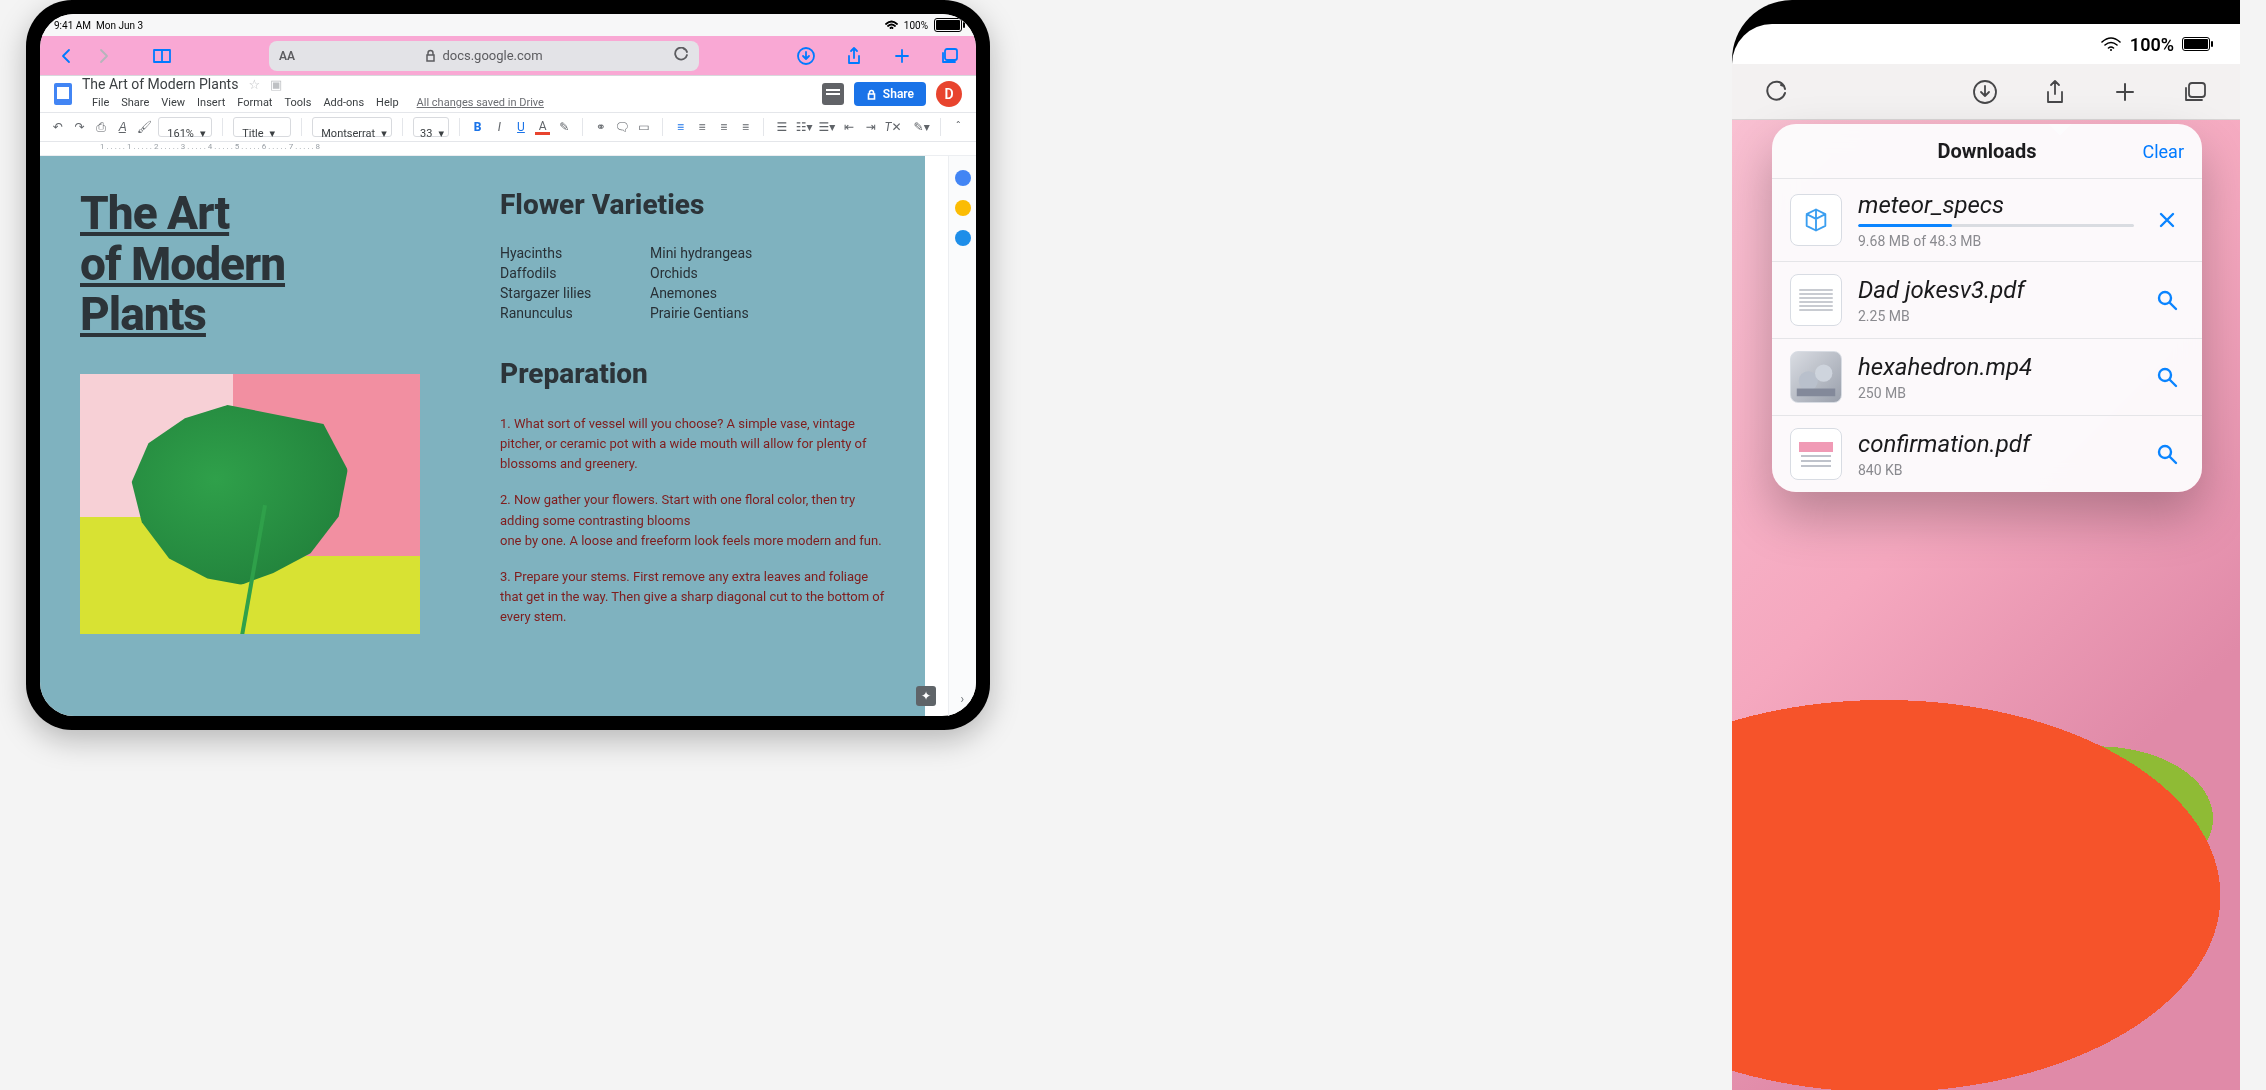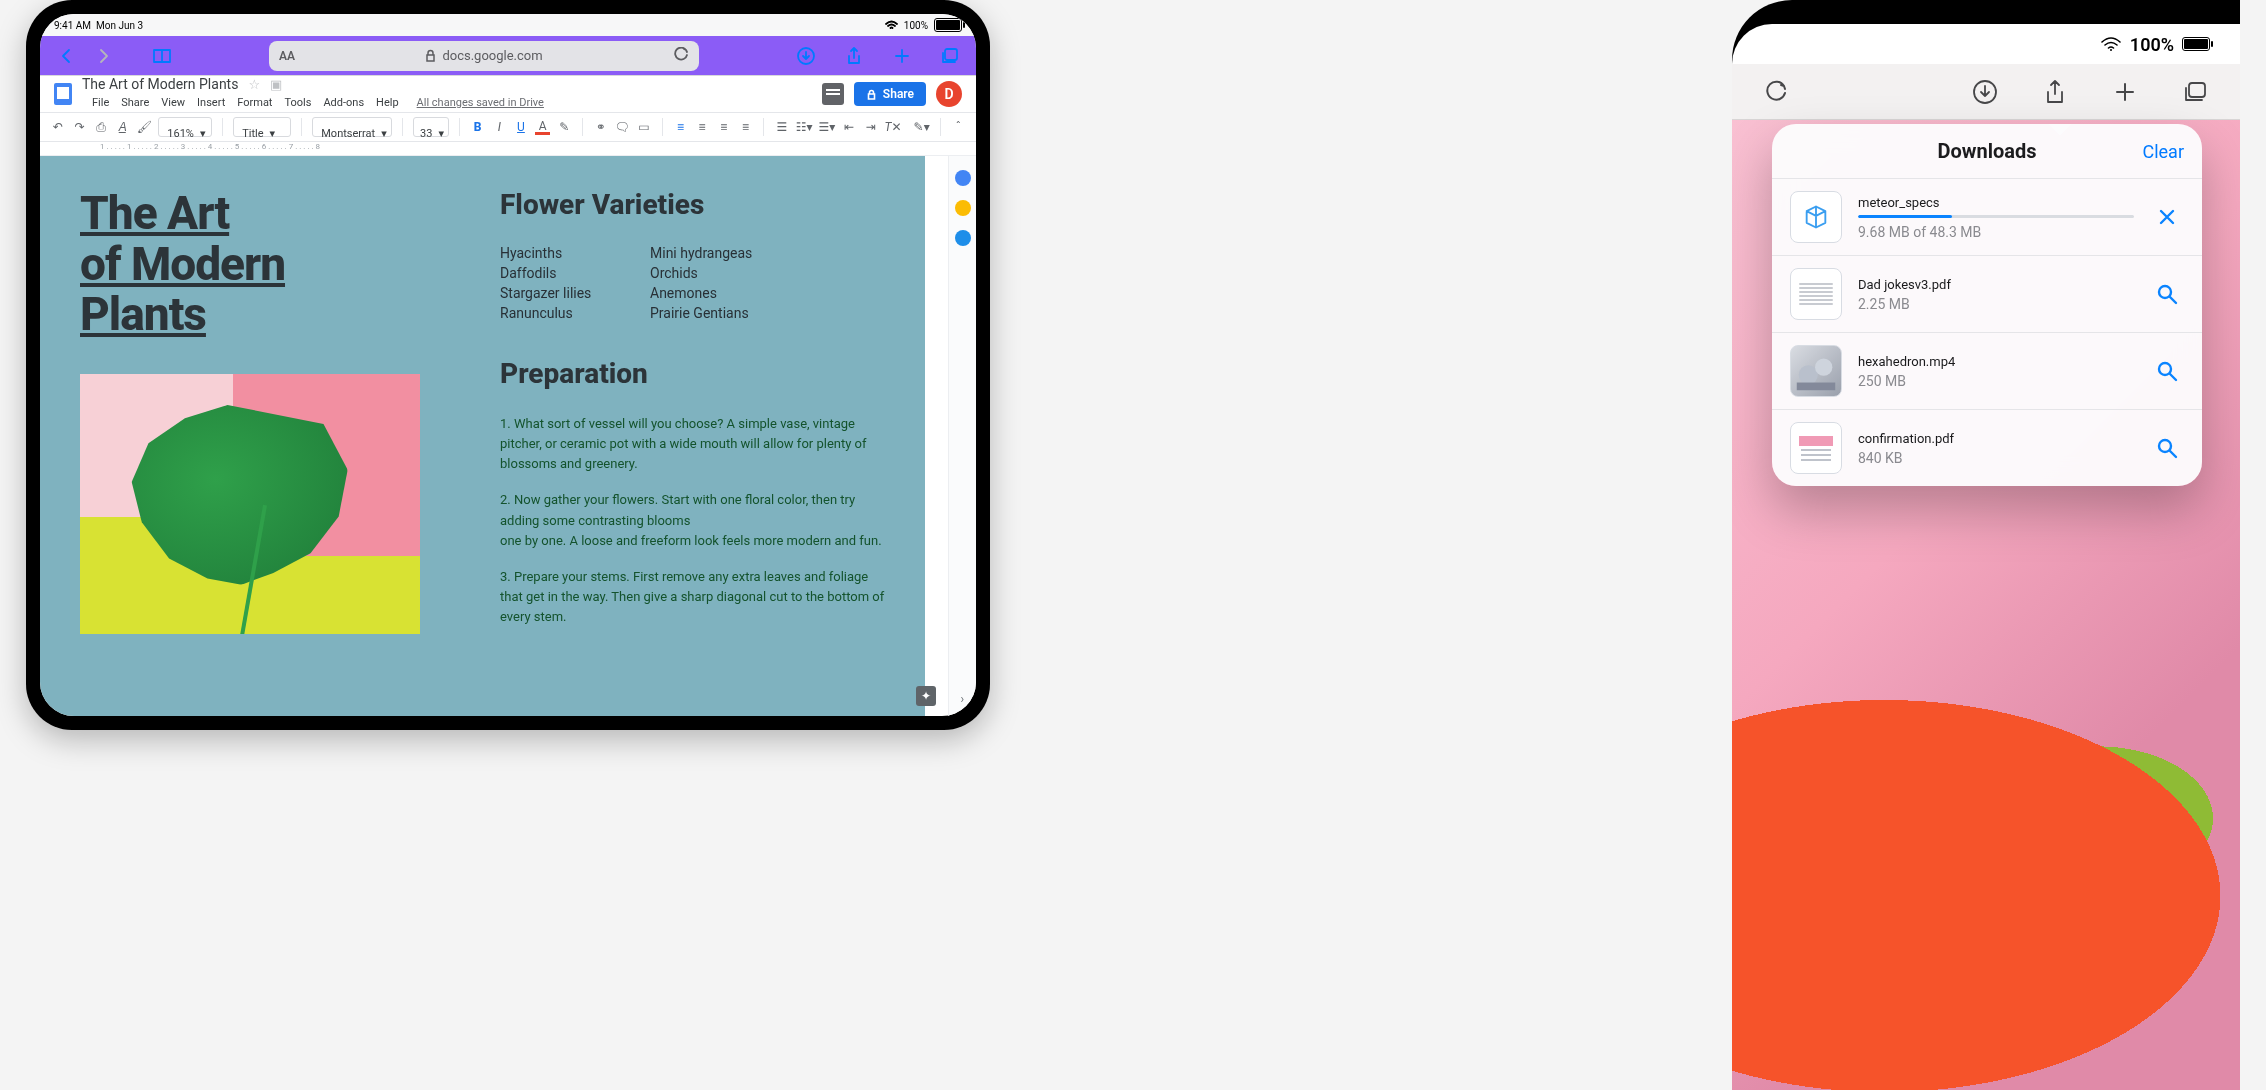--- a/index.html
+++ b/index.html
@@ -2,21 +2,21 @@
 <html><head>
 <meta charset="utf-8">
 <style>
   *{box-sizing:border-box;margin:0;padding:0;font-family:-apple-system,BlinkMacSystemFont,"Segoe UI",Roboto,Arial,sans-serif;}
   body{background:#f4f4f4;width:2266px;height:1090px;position:relative;overflow:hidden;}
   
   .ipad-left{position:absolute;left:26px;top:0;width:964px;height:730px;border-radius:46px;background:#000;padding:14px;box-shadow:0 10px 30px rgba(0,0,0,.25);}
   .ipad-left .screen{width:100%;height:100%;background:#fff;border-radius:34px;overflow:hidden;display:flex;flex-direction:column;}
   .statusbar{height:22px;background:#f7f7f8;display:flex;align-items:center;justify-content:space-between;padding:0 14px;font-size:10px;color:#000;}
   .statusbar .right{display:flex;gap:6px;align-items:center;}
-  .safari-chrome{height:40px;background:#8b5cf6;display:flex;align-items:center;gap:14px;padding:0 14px;border-bottom:1px solid #d8d8dc;}
+  .safari-chrome{height:40px;background:#f9a8d4;display:flex;align-items:center;gap:14px;padding:0 14px;border-bottom:1px solid #d8d8dc;}
   .sf-btn{width:24px;height:24px;display:flex;align-items:center;justify-content:center;color:#007aff;}
   .sf-btn.dis{color:#b5b5bb;}
   .url-field{flex:1;max-width:430px;height:30px;background:#e3e3e7;border-radius:8px;display:flex;align-items:center;justify-content:center;gap:6px;color:#5c5c60;font-size:13px;position:relative;margin:0 auto;}
   .url-field .aa{position:absolute;left:10px;font-weight:600;color:#5c5c60;font-size:12px;}
   .url-field .reload{position:absolute;right:10px;}
   .sf-right{display:flex;gap:24px;align-items:center;}
   
   .gdoc-header{height:36px;background:#fff;display:flex;align-items:center;padding:0 14px;gap:10px;border-bottom:0;}
   .gdoc-logo{width:18px;height:22px;background:#4285f4;position:relative;border-radius:2px;}
   .gdoc-logo::after{content:"";position:absolute;top:4px;left:3px;right:3px;height:12px;background:#fff;}
@@ -44,21 +44,21 @@
   .rail1{background:#4285f4;}
   .rail2{background:#fbbc04;}
   .rail3{background:#1e8ee9;}
   
   .canvas{background:#7fb2bf;height:100%;padding:32px 40px;color:#2c3439;display:flex;gap:60px;}
   .col-l{width:360px;}
   .col-r{flex:1;}
   .doc-title{font-size:46px;font-weight:800;text-decoration:underline;line-height:1.1;letter-spacing:-1px;}
   .sec-head{font-size:28px;font-weight:800;color:#2c3439;margin-bottom:24px;}
   .flower-grid{display:grid;grid-template-columns:150px 170px;gap:4px 0;font-size:14px;color:#283036;margin-bottom:36px;}
-  .prep{font-size:13px;line-height:1.55;color:#14532d;}
+  .prep{font-size:13px;line-height:1.55;color:#7f1d1d;}
   .prep p{margin-bottom:16px;}
   .plant-img{width:340px;height:260px;margin-top:34px;background:linear-gradient(180deg,#f7d0d6 0%,#f7d0d6 55%,#d8e233 55%,#d8e233 100%);position:relative;overflow:hidden;}
   .plant-img::before{content:"";position:absolute;right:0;top:0;width:55%;height:70%;background:#f28fa1;}
   .leaf{position:absolute;left:50px;top:30px;width:220px;height:180px;background:radial-gradient(ellipse at 40% 40%,#2fa04a,#1e7a38);clip-path:polygon(50% 0,92% 18%,100% 45%,93% 70%,78% 88%,60% 96%,45% 100%,30% 94%,14% 80%,4% 58%,2% 35%,12% 15%,30% 4%);transform:rotate(-8deg);}
   .stem{position:absolute;left:170px;top:130px;width:4px;height:150px;background:#2fa04a;transform:rotate(10deg);}
   .explore-btn{position:absolute;bottom:10px;right:40px;width:20px;height:20px;background:#5f6468;border-radius:3px;color:#fff;font-size:12px;display:flex;align-items:center;justify-content:center;}
   .chev{position:absolute;bottom:10px;right:12px;color:#6d7278;font-size:12px;}
   
   .ipad-right{position:absolute;right:26px;top:0;width:508px;height:100%;}
   .ipad-right .frame{position:absolute;top:0;right:0;width:508px;height:1090px;background:#000;border-top-left-radius:60px;padding:24px 0 0 0;}
@@ -84,21 +84,21 @@
   .thumb{width:52px;height:52px;border-radius:8px;background:#eef0f5;border:1px solid #d8dce3;display:flex;align-items:center;justify-content:center;overflow:hidden;}
   .thumb.ar{background:#fff;}
   .thumb.ar svg{width:28px;height:28px;color:#3a9ef0;}
   .thumb.doc{background:#fff;display:flex;flex-direction:column;gap:2px;align-items:center;justify-content:center;}
   .thumb.doc .l{width:34px;height:2px;background:#c8cbd1;border-radius:1px;}
   .thumb.vid{background:linear-gradient(135deg,#d9dce2,#9aa0ac);}
   .thumb.conf{background:#fff;display:flex;flex-direction:column;gap:3px;align-items:center;justify-content:center;}
   .thumb.conf .hdr{width:34px;height:10px;background:#f09ab5;}
   .thumb.conf .ln{width:30px;height:2px;background:#bfc3cb;}
   .dl-info{flex:1;}
-  .dl-name{font-size:13px;color:#1a1a1c;margin-bottom:4px;}
+  .dl-name{font-size:24px;color:#1a1a1c;margin-bottom:4px;font-style:italic;}
   .dl-sub{font-size:14px;color:#8a8a8f;}
   .dl-progress{height:3px;background:#d9dce1;border-radius:2px;margin:5px 0 6px;position:relative;overflow:hidden;}
   .dl-progress .bar{position:absolute;left:0;top:0;bottom:0;width:34%;background:#0a84ff;border-radius:2px;}
   .dl-action{width:34px;height:34px;display:flex;align-items:center;justify-content:center;color:#0a84ff;}
   .dl-action svg{width:24px;height:24px;}
   
   .stroke{fill:none;stroke:currentColor;stroke-width:1.8;stroke-linecap:round;stroke-linejoin:round;}
 </style>
 </head>
 <body>

